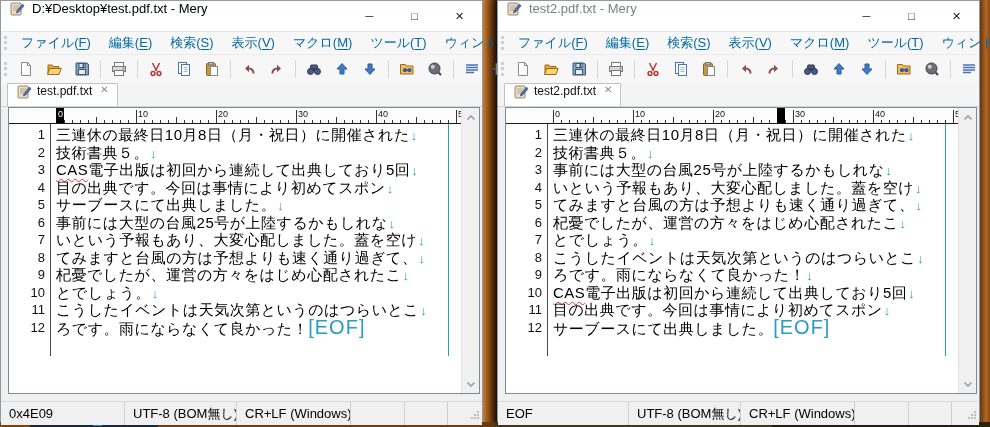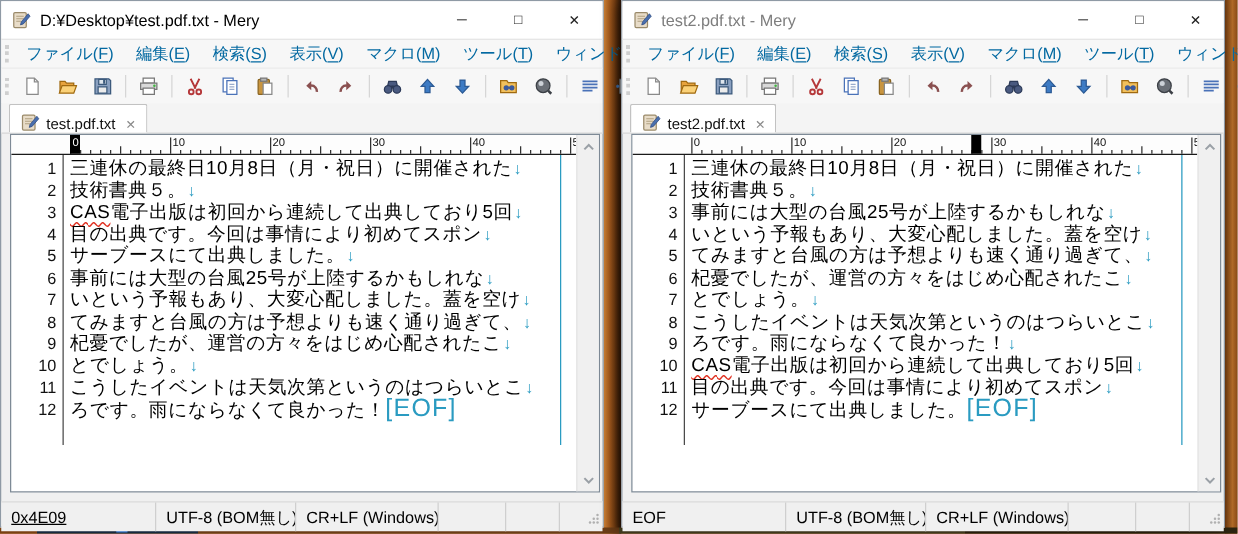--- a/index.html
+++ b/index.html
@@ -14,21 +14,21 @@
     background:linear-gradient(90deg,#6e3a10,#b06a28 60%,#8a4a16)}
   #strip-bottom{left:0;top:422px;width:990px;height:5px;
     background:linear-gradient(90deg,#7a4113 0 3%,#16293e 3% 16%,#6b3d17 16% 50%,#4a4423 50% 78%,#2c2410 78% 100%)}
   #taskbar-chip{left:93px;top:423px;width:9px;height:3px;background:#3b78c8}
 
   
   .window{position:absolute;top:0;width:483px;height:422px;background:#f0f0f0;
     border:1px solid #8f9aa5;box-sizing:border-box;display:flex;flex-direction:column;z-index:1}
   .window.right{box-shadow:-4px 3px 9px rgba(20,10,0,.5)}
 
-  .titlebar{height:30px;min-height:30px;background:#fff;display:flex;align-items:center;padding-left:8px}
+  .titlebar{height:30px;min-height:30px;background:#fff;display:flex;padding-left:8px}
   .app-icon svg,.tab-icon svg{display:block}
   .title{font-size:13px;margin-left:7px;color:#000;flex:1;white-space:nowrap;overflow:hidden}
   .window.inactive .title{color:#7e7e7e}
   .controls{display:flex;height:100%}
   .ctl{width:45px;height:100%;display:flex;align-items:center;justify-content:center;
        font-size:11px;color:#222;cursor:default}
 
   .menubar{height:22px;min-height:22px;background:#f7f7f7;display:flex;align-items:center;border-top:1px solid #e6e6e6}
   .gripper{width:4px;height:14px;border-left:3px dotted #cfcfcf;margin:0 5px 0 3px}
   .menu-item{font-size:13px;padding:0 9px;color:#0369a1;line-height:22px;white-space:nowrap}
@@ -37,21 +37,21 @@
   .toolbar{height:28px;min-height:28px;background:#f7f7f7;display:flex;align-items:center;border-top:1px solid #ececec}
   .tb-btn{width:24px;height:24px;display:flex;align-items:center;justify-content:center;
           border:1px solid transparent;border-radius:2px;margin:0 1px}
   .tb-btn.active{background:#dcebf8;border-color:#7fb0df}
   .tb-sep{width:1px;height:18px;background:#d6d6d6;margin:0 4px}
   .tb-overflow{font-size:12px;color:#444;margin:2px 0 0 3px;align-self:flex-start;line-height:12px;font-weight:bold}
 
   .tabbar{height:24px;min-height:24px;background:#f4f4f4;display:flex;align-items:flex-end;
           padding-left:6px;border-bottom:1px solid #d6d6d6;box-sizing:border-box}
   .tab{height:22px;background:#fff;border:1px solid #c2c2c2;border-bottom:none;display:flex;
-       align-items:flex-end;padding:0 8px;gap:5px;border-radius:2px 2px 0 0}
+       align-items:flex-start;padding:0 8px;gap:5px;border-radius:2px 2px 0 0}
   .tab-label{font-size:12px;color:#111;white-space:nowrap}
   .tab-close{font-size:10px;color:#8a8a8a;margin-left:3px}
 
   .editor-frame{margin:0 2px 0 7px;height:287px;min-height:287px;border:1px solid #7e8a96;
                 background:#fff;display:flex;box-sizing:border-box}
   .editor-content{width:454px;position:relative;overflow:hidden}
   .ruler{height:15px;position:relative;border-bottom:1px solid #1a1a1a;background:#fdfdfd}
   .tick{position:absolute;bottom:0;width:1px;background:#333}
   .rlabel{position:absolute;top:1px;font-size:9px;color:#111;line-height:10px}
   .rlabel.inverted{color:#fff;z-index:3}
@@ -345,21 +345,21 @@
           </svg>
         </span>
       <span class="sb-arrow down">
           <svg width="14" height="14" viewBox="0 0 14 14" xmlns="http://www.w3.org/2000/svg">
             <path d="M3.5 5.5 7 9l3.5-3.5" stroke="#9aa0a6" stroke-width="1.6" fill="none"></path>
           </svg>
         </span>
     </div>
   </div>
   <div class="statusbar">
-      <span class="scell" style="width: 124px; text-decoration: underline;">0x4E09</span>
+      <span class="scell" style="width: 124px;">0x4E09</span>
       <span class="scell" style="width: 112px;">UTF-8 (BOM無し)</span>
       <span class="scell" style="width: 114px;">CR+LF (Windows)</span>
       <span class="scell" style="width: 54px;"></span>
       <span class="scell" style="width: 43px;"></span>
       <span class="scell fill"></span>
       <span class="grip"><svg width="10" height="10" viewBox="0 0 10 10" xmlns="http://www.w3.org/2000/svg">
           <g fill="#b0b0b0">
             <circle cx="8" cy="2" r="1"></circle>
             <circle cx="5" cy="5" r="1"></circle>
             <circle cx="8" cy="5" r="1"></circle>

